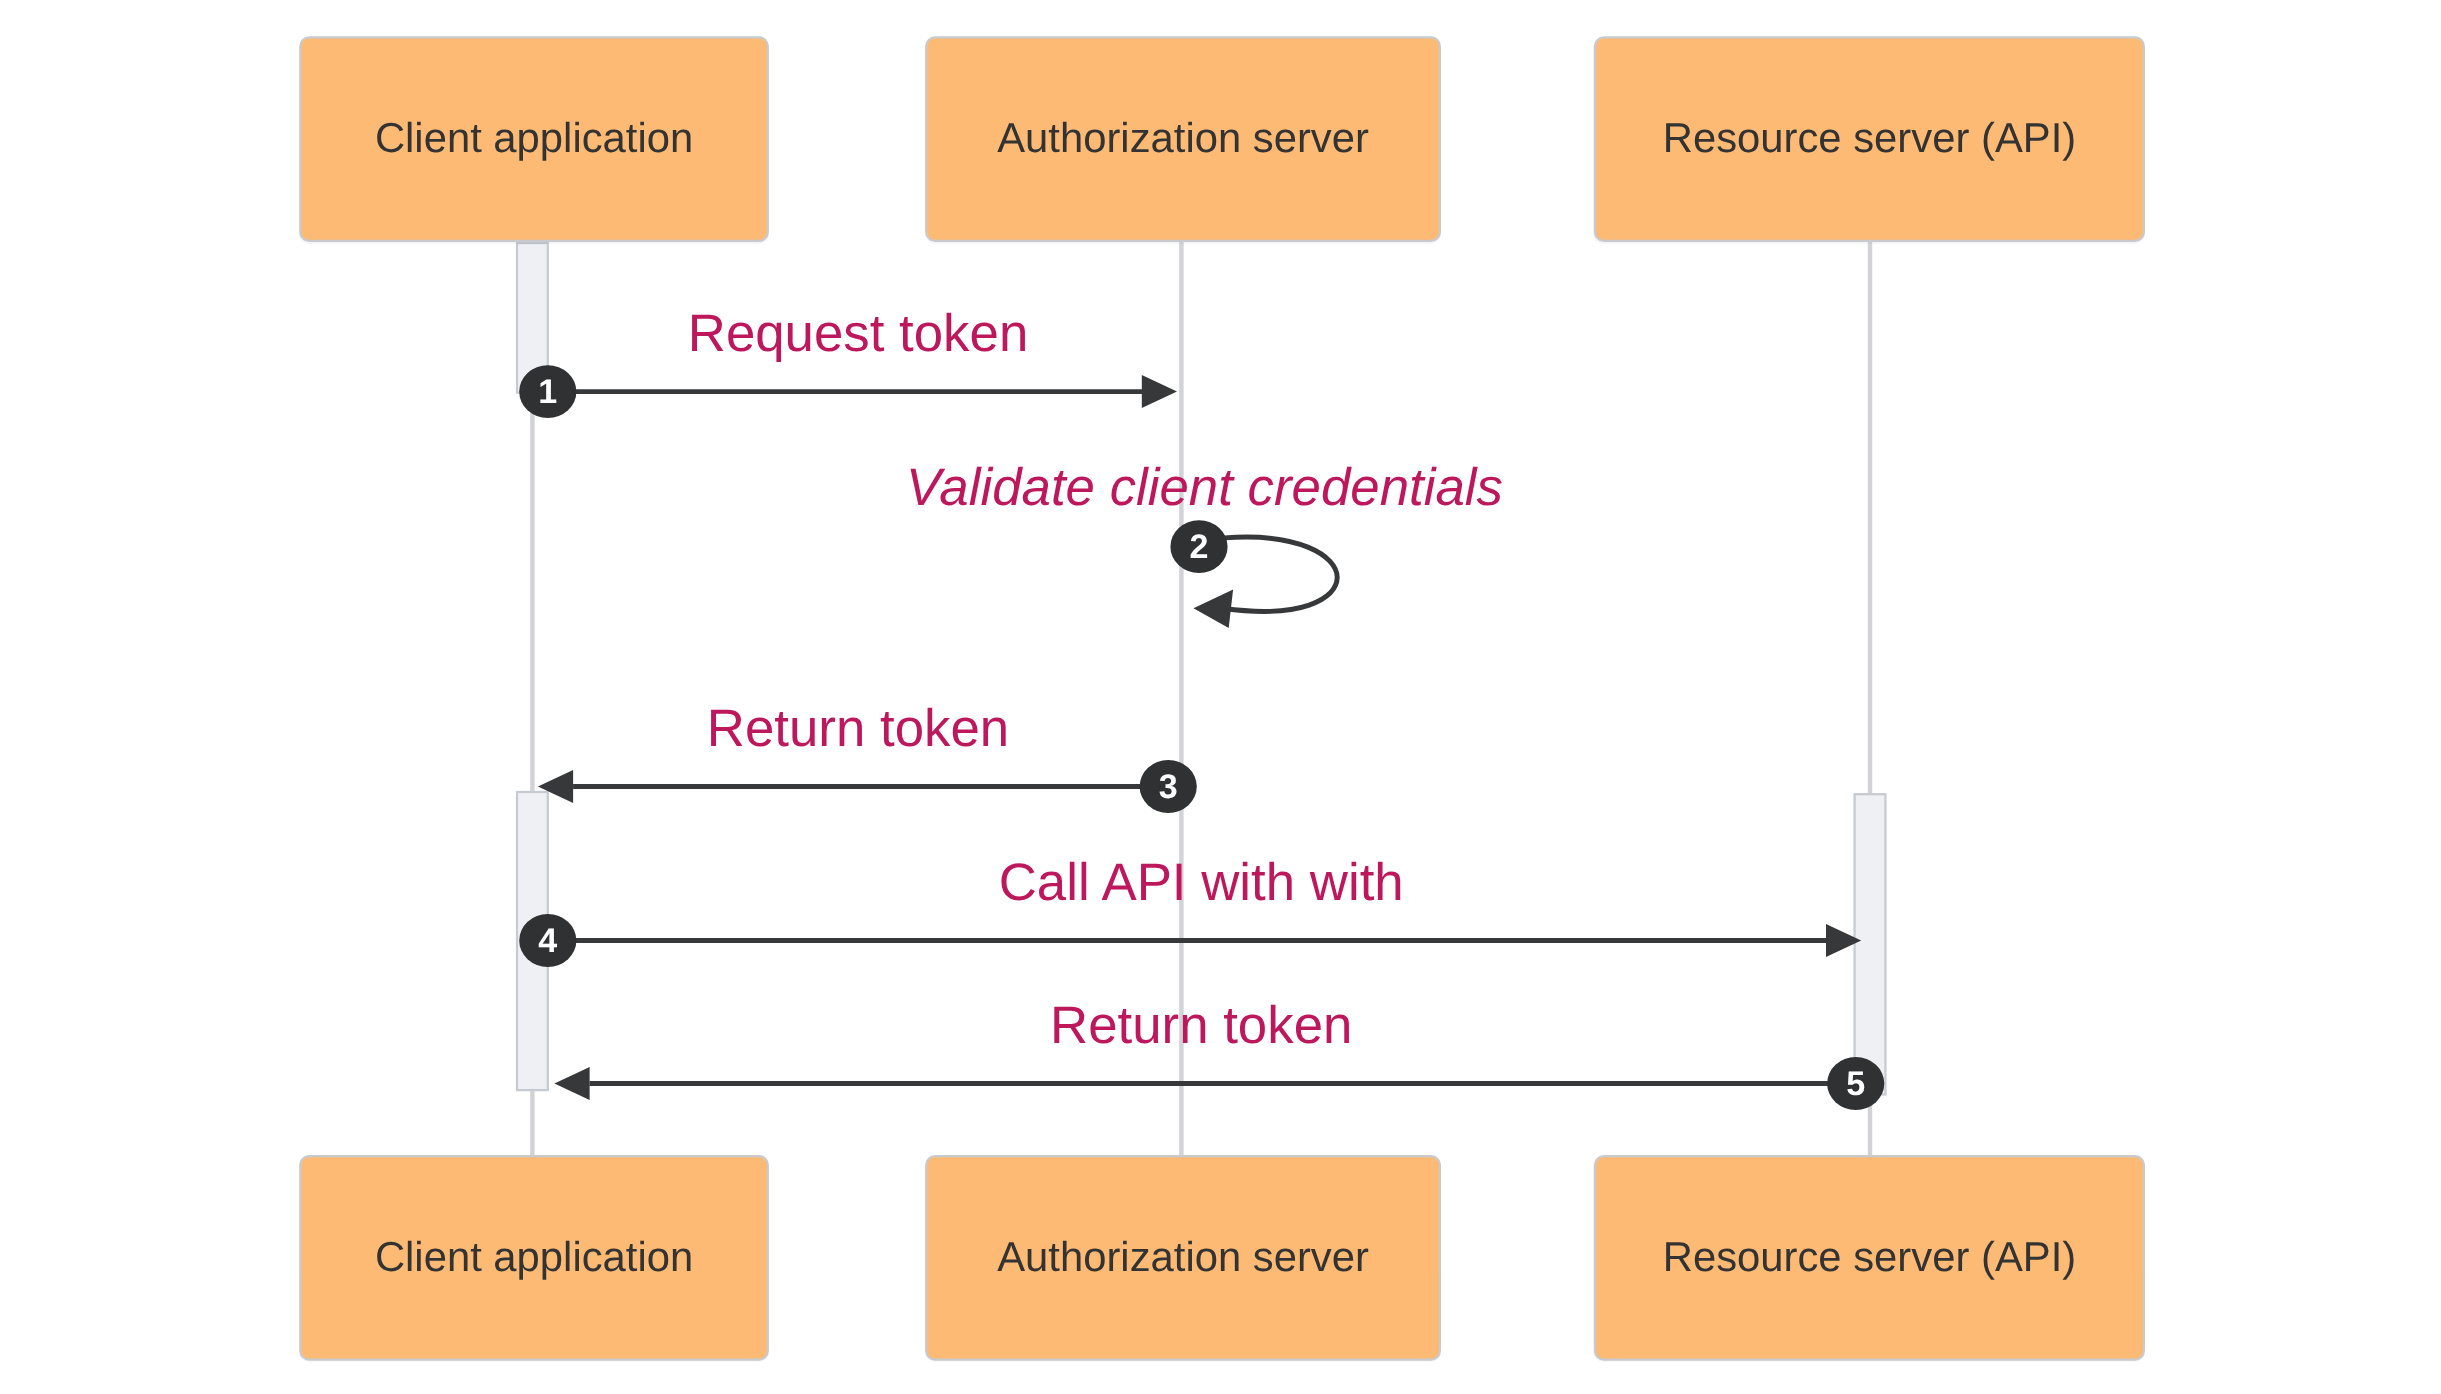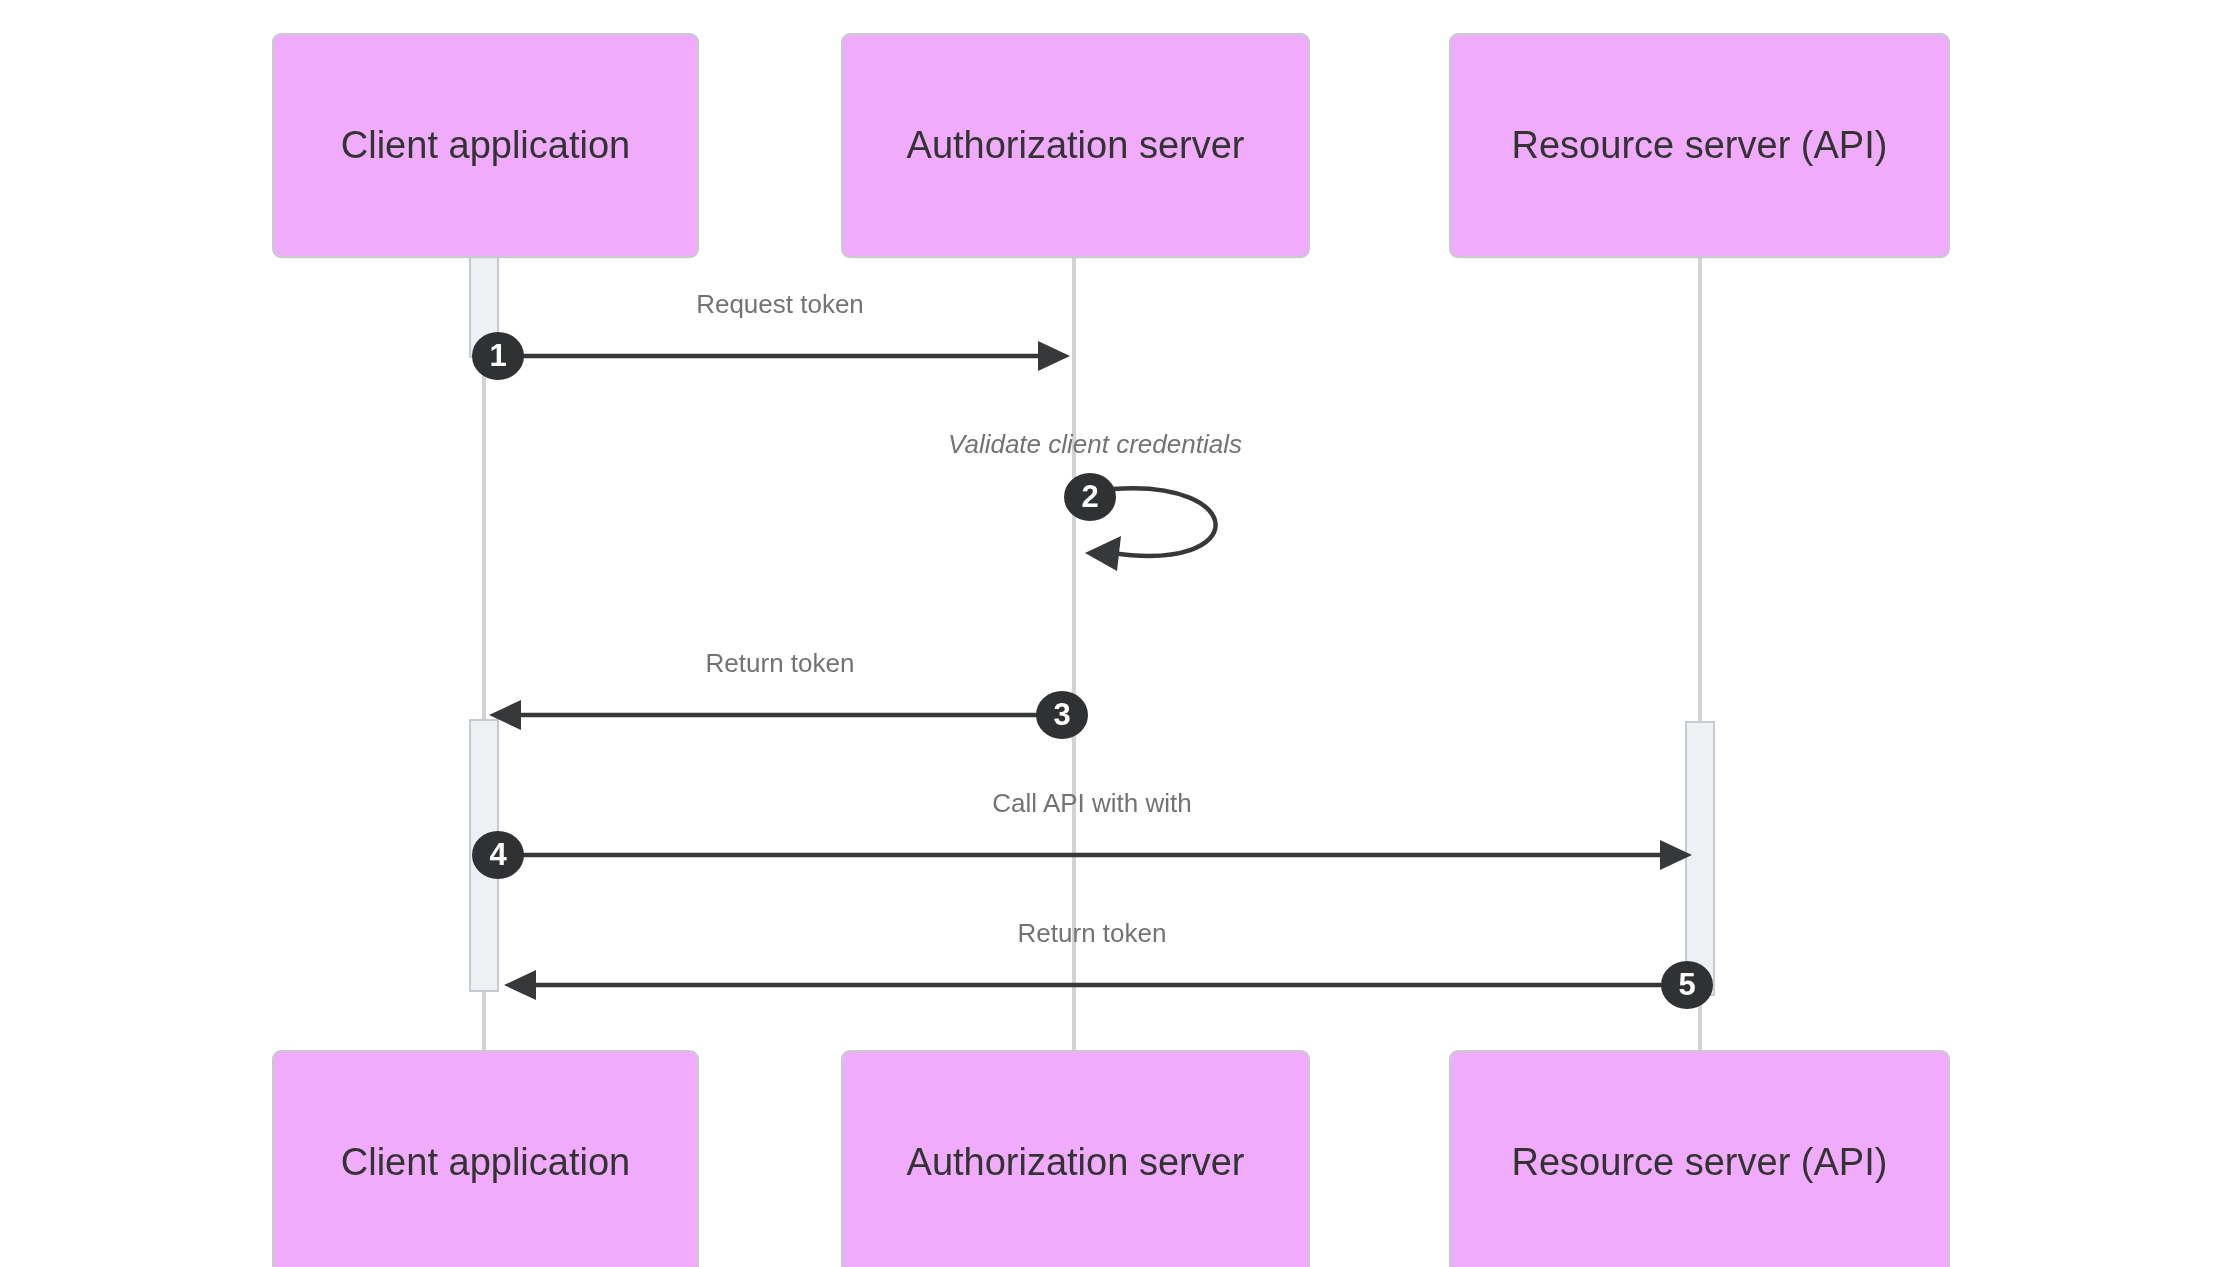--- a/index.html
+++ b/index.html
@@ -5,22 +5,22 @@
   html,body{margin:0;padding:0;background:#ffffff;}
   .stage{
     position:relative;
     width:2219px;height:1267px;
     background:#ffffff;
     font-family:"Liberation Sans","DejaVu Sans",sans-serif;
     overflow:hidden;
   }
   .actor-box{
     position:absolute;
-    height:225px;
-    background:#f0abfc;
+    height:187px;
+    background:#fdba74;
     border:2px solid #c9cacd;
     border-radius:9px;
     display:flex;align-items:center;justify-content:center;
     box-sizing:border-box;
     color:#333333;
     font-size:38px;
     box-shadow:0 1px 1px rgba(0,0,0,0.04);
   }
   .lifeline{
     position:absolute;
@@ -30,22 +30,22 @@
   .activation{
     position:absolute;
     width:30px;
     background:#eef0f3;
     border:2px solid #c6cbd1;
     box-sizing:border-box;
   }
   .msg-label{
     position:absolute;
     transform:translateX(-50%);
-    color:#737373;
-    font-size:26px;
+    color:#be185d;
+    font-size:48px;
     line-height:44px;
     white-space:nowrap;
   }
   .seq-badge{
     position:absolute;
     width:52px;height:48px;
     background:#2f3133;
     border-radius:50%;
     display:flex;align-items:center;justify-content:center;
     color:#ffffff;

